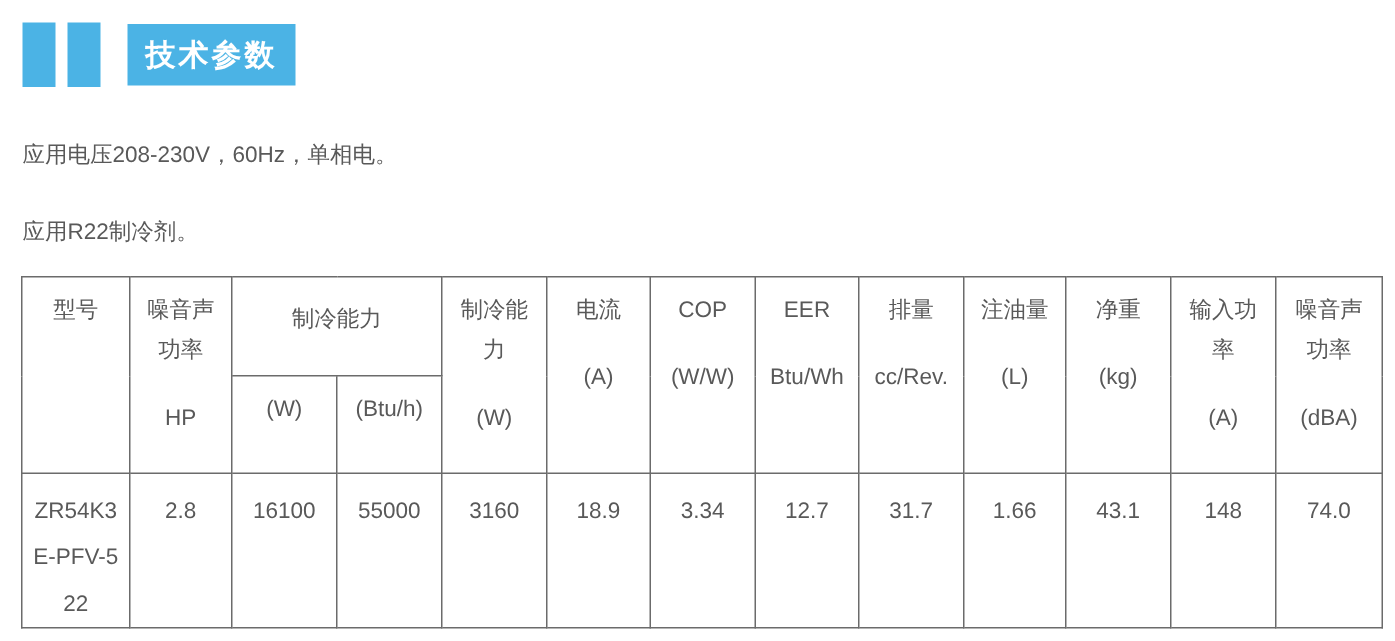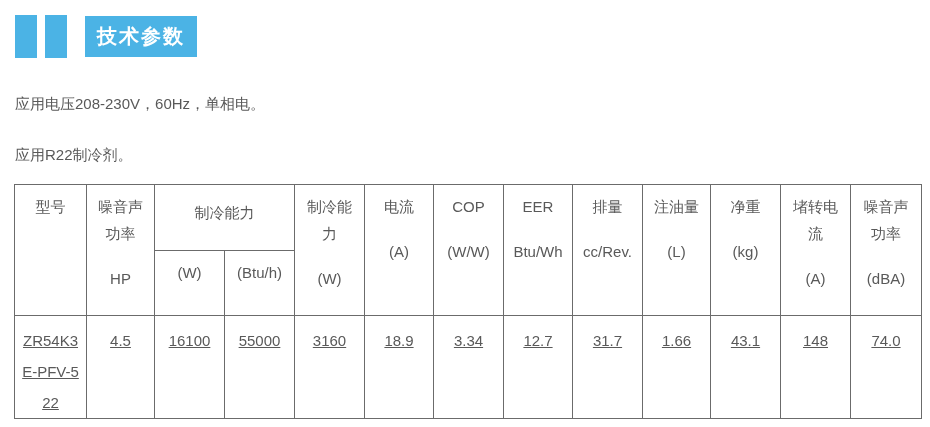--- a/index.html
+++ b/index.html
@@ -38,21 +38,21 @@
   }
   .spec thead tr.hrow1 { height: 66px; }
   .spec thead tr.hrow2 { height: 65px; }
   .spec tbody tr { height: 96px; }
 
   .tt { line-height: 27px; padding-top: 8px; max-width: 50px; margin: 0 auto; }
   th.cap .tt { max-width: none; padding-top: 14px; }
   .tu { line-height: 27px; margin-top: 18px; white-space: nowrap; }
   .sub-label { line-height: 27px; padding-top: 8px; white-space: nowrap; }
 
-  td.val { padding-top: 9px; line-height: 31px; text-decoration: underline; }
+  td.val { padding-top: 9px; line-height: 31px; }
   td.model { word-break: break-all; padding-left: 7px; padding-right: 7px; }
 </style>
 </head>
 <body>
 
 <div class="page">
 
   <div class="brand-row">
     <span class="sq"></span>
     <span class="sq"></span>
@@ -114,41 +114,41 @@
         </th>
         <th rowspan="2">
           <div class="tt">注油量</div>
           <div class="tu">(L)</div>
         </th>
         <th rowspan="2">
           <div class="tt">净重</div>
           <div class="tu">(kg)</div>
         </th>
         <th rowspan="2">
-          <div class="tt">堵转电流</div>
+          <div class="tt">输入功率</div>
           <div class="tu">(A)</div>
         </th>
         <th rowspan="2">
           <div class="tt">噪音声功率</div>
           <div class="tu">(dBA)</div>
         </th>
       </tr>
       <tr class="hrow2">
         <th>
           <div class="sub-label">(W)</div>
         </th>
         <th>
           <div class="sub-label">(Btu/h)</div>
         </th>
       </tr>
     </thead>
     <tbody>
       <tr>
         <td class="val model">ZR54K3E-PFV-522</td>
-        <td class="val">4.5</td>
+        <td class="val">2.8</td>
         <td class="val">16100</td>
         <td class="val">55000</td>
         <td class="val">3160</td>
         <td class="val">18.9</td>
         <td class="val">3.34</td>
         <td class="val">12.7</td>
         <td class="val">31.7</td>
         <td class="val">1.66</td>
         <td class="val">43.1</td>
         <td class="val">148</td>

